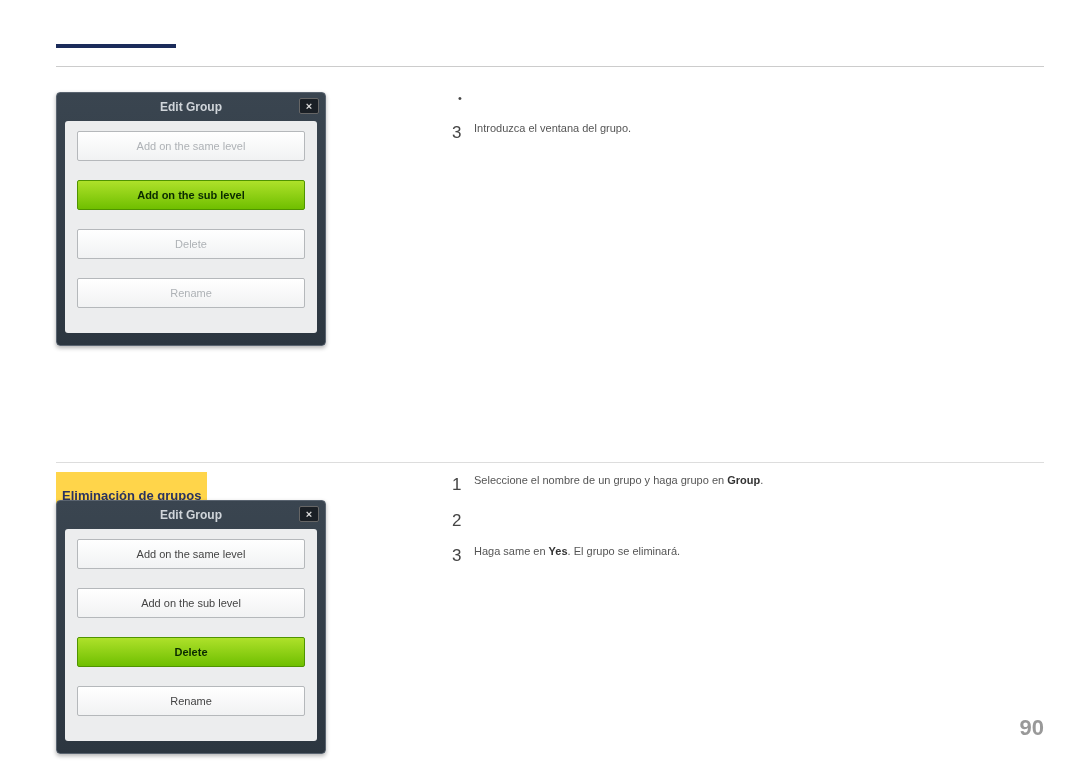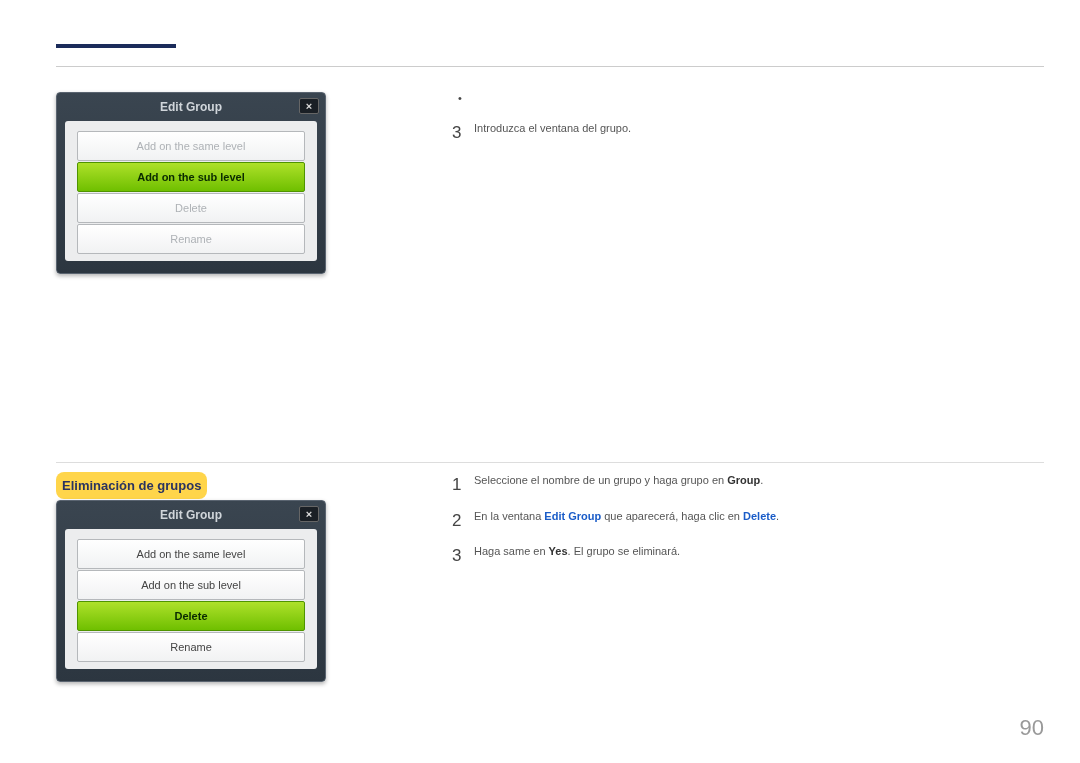--- a/index.html
+++ b/index.html
@@ -75,21 +75,21 @@
   .dialog-body {
     background: #ecedee;
     margin: 0 8px;
     border-radius: 3px;
     padding: 10px 12px 6px 12px;
   }
   .btn {
     display: block;
     width: 100%;
     height: 30px;
-    margin-bottom: 1px;
+    margin-bottom: 19px;
     border: 1px solid #b5b8bb;
     border-radius: 2px;
     background: linear-gradient(#ffffff, #f1f2f3);
     font-size: 11px;
     color: #444;
     text-align: center;
     line-height: 28px;
   }
   .btn.disabled { color: #aeb2b6; }
   .btn.sel {
@@ -107,22 +107,21 @@
     background: #ddd;
   }
   .section-heading {
     position: absolute;
     left: 56px;
     top: 472px;
     background: #ffd54a;
     color: #2a3360;
     font-weight: bold;
     font-size: 13px;
-    padding: 6px 6px;
-    border-radius: 8px;
+    padding: 16px 6px;
   }
   .dialog2-wrap {
     position: absolute;
     left: 56px;
     top: 500px;
     width: 270px;
   }
   .step-list { list-style: none; }
   .step-item {
     display: flex;
@@ -157,21 +156,21 @@
     width: 560px;
     font-size: 11px;
     color: #555;
   }
   .page-num {
     position: absolute;
     right: 36px;
     bottom: 22px;
     font-size: 22px;
     color: #999;
-    font-weight: 400;
+    font-weight: 700;
     text-align: center;
   }
 </style>
 </head>
 <body>
 
 <div class="header-bar"></div>
 <div class="header-rule"></div>
 
 <div class="left-col">
@@ -222,23 +221,20 @@
 <div class="right-col-2">
   <ol class="step-list">
     <li class="step-item">
       <span class="step-num">1</span>
       <span>
         <span>Seleccione el nombre de un grupo y haga grupo en </span><span class="bold">Group</span><span>.</span>
       </span>
     </li>
     <li class="step-item">
       <span class="step-num">2</span>
-      <span>
-        <span>En la ventana </span><span class="term">Edit Group</span><span> que aparecerá, haga clic en </span><span class="term">Delete</span><span>.</span>
-      </span>
     </li>
     <li class="step-item">
       <span class="step-num">3</span>
       <span>
         <span>Haga same en </span><span class="bold">Yes</span><span>. El grupo se eliminará.</span>
       </span>
     </li>
   </ol>
 </div>
 

